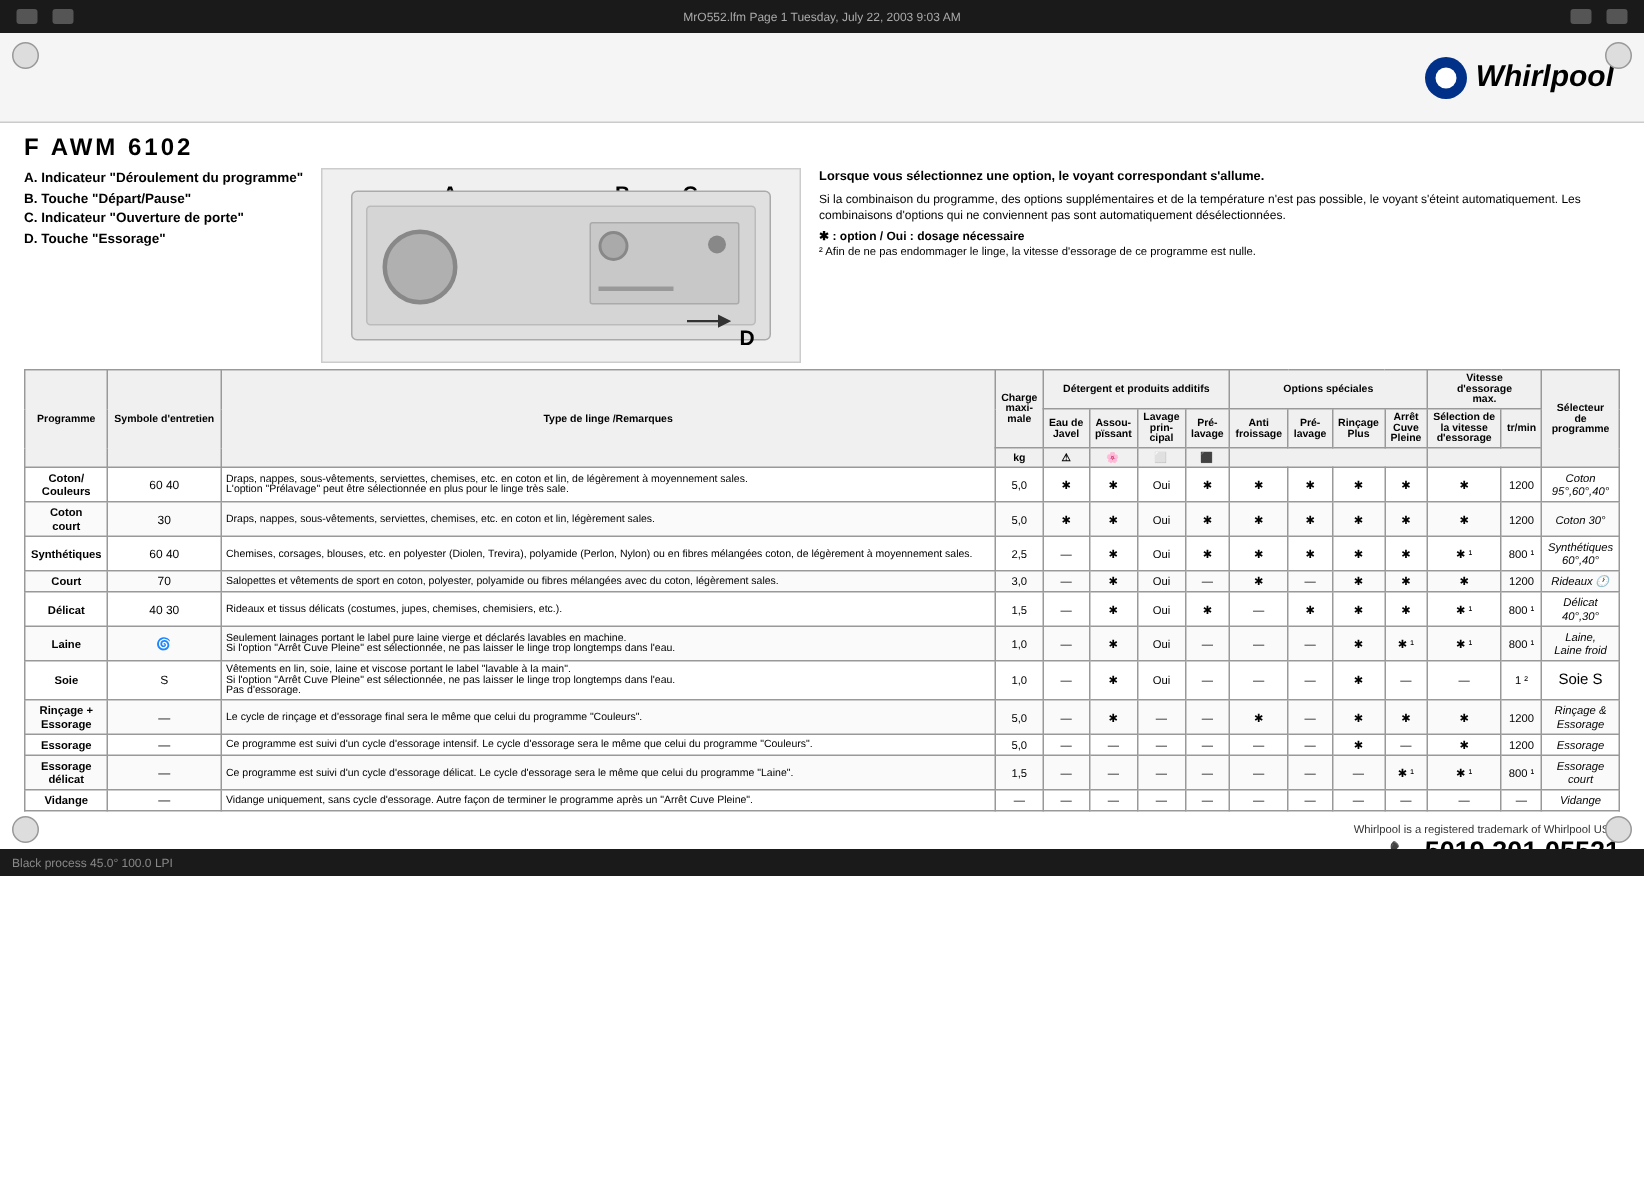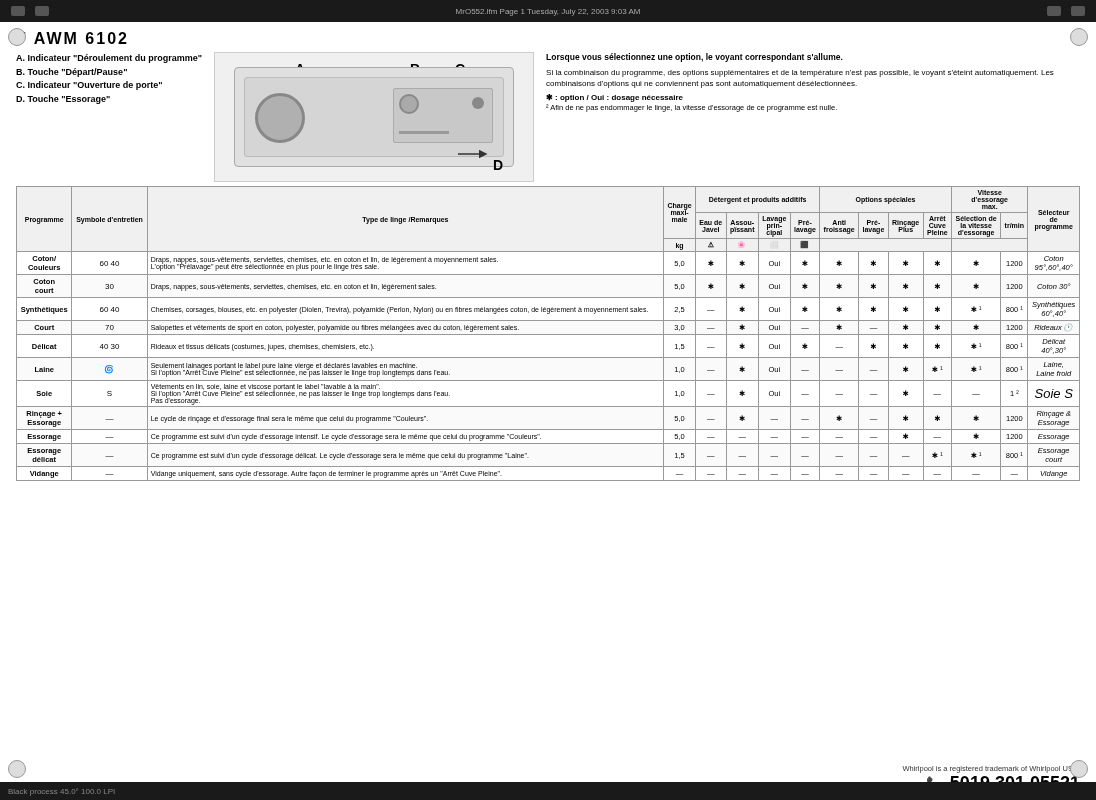--- a/index.html
+++ b/index.html
@@ -7,21 +7,21 @@
       width: 1096px;
       height: 800px;
       background: #fff;
       font-family: Arial, Helvetica, sans-serif;
       font-size: 10px;
       color: #000;
       overflow: hidden;
     }
     .page-wrapper {
       width: 1096px;
-      height: 800px;
+      height: 584px;
       position: relative;
       background: #fff;
       border-radius: 13px;
     }
     
     .film-strip {
       width: 100%;
       height: 22px;
       background: #1a1a1a;
       display: flex;
@@ -271,20 +271,28 @@
     <div class="film-strip-center">MrO552.lfm Page 1 Tuesday, July 22, 2003 9:03 AM</div>
     <div class="film-strip-right">
       <div class="film-hole"></div>
       <div class="film-hole"></div>
     </div>
   </div>
 
   <div class="corner-circle corner-tl"></div>
   <div class="corner-circle corner-tr"></div>
 
+  <div class="header">
+    <div class="whirlpool-logo">
+      <div class="whirlpool-circle">
+        <div class="whirlpool-circle-inner"></div>
+      </div>
+      <span class="whirlpool-text">Whirlpool</span>
+    </div>
+  </div>
 
   <div class="main-content">
 
     <div style="display:flex; align-items:flex-start; gap:4px; margin-bottom:4px;">
       <span style="font-size:16px; font-weight:bold; margin-right:4px;">F</span>
       <span style="font-size:16px; font-weight:bold; letter-spacing:2px;">AWM 6102</span>
     </div>
 
     <div class="title-content-row">
 
@@ -487,21 +495,21 @@
             <td style="">—</td>
             <td style="">✱</td>
             <td style="">Oui</td>
             <td style="">—</td>
             <td style="">—</td>
             <td style="">—</td>
             <td style="">✱</td>
             <td style="">—</td>
             <td style="">—</td>
             <td style="">1 ²</td>
-            <td style="font-style: italic; white-space: pre-line; font-size: 13px;">Soie S</td>
+            <td style="white-space: pre-line; font-size: 10px;">Soie S</td>
           </tr>
           <tr class="row-alt">
             <td style="font-weight: bold; white-space: pre-line; font-size: 7.5px;">Rinçage +
 Essorage</td>
             <td style="font-size: 8px;">—</td>
             <td style="text-align: left; font-size: 7px; white-space: pre-line;">Le cycle de rinçage et d'essorage final sera le même que celui du programme "Couleurs".</td>
             <td style="">5,0</td>
             <td style="">—</td>
             <td style="">✱</td>
             <td style="">—</td>

